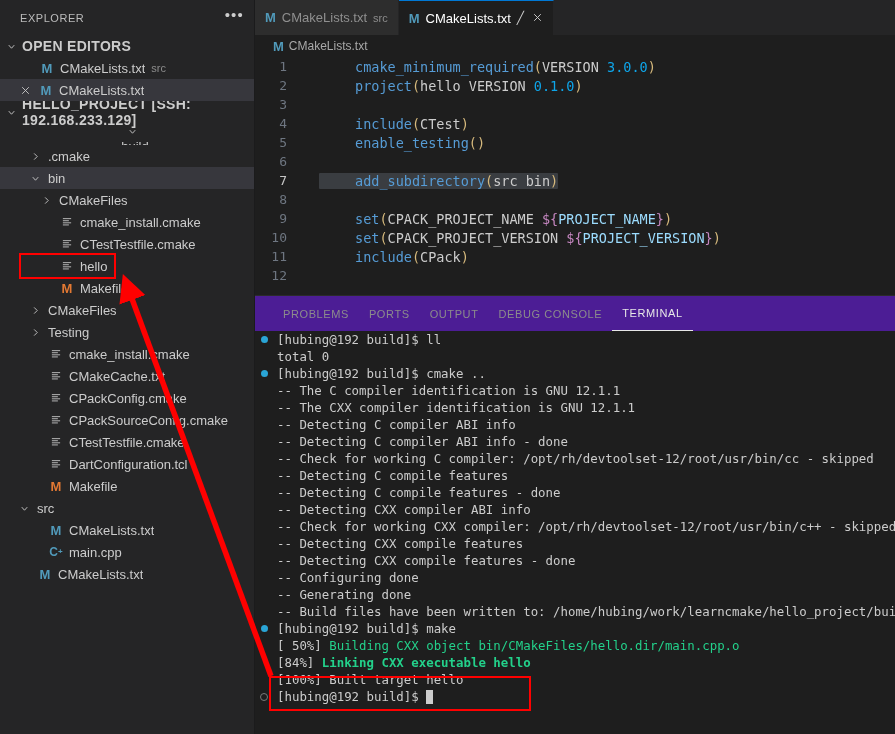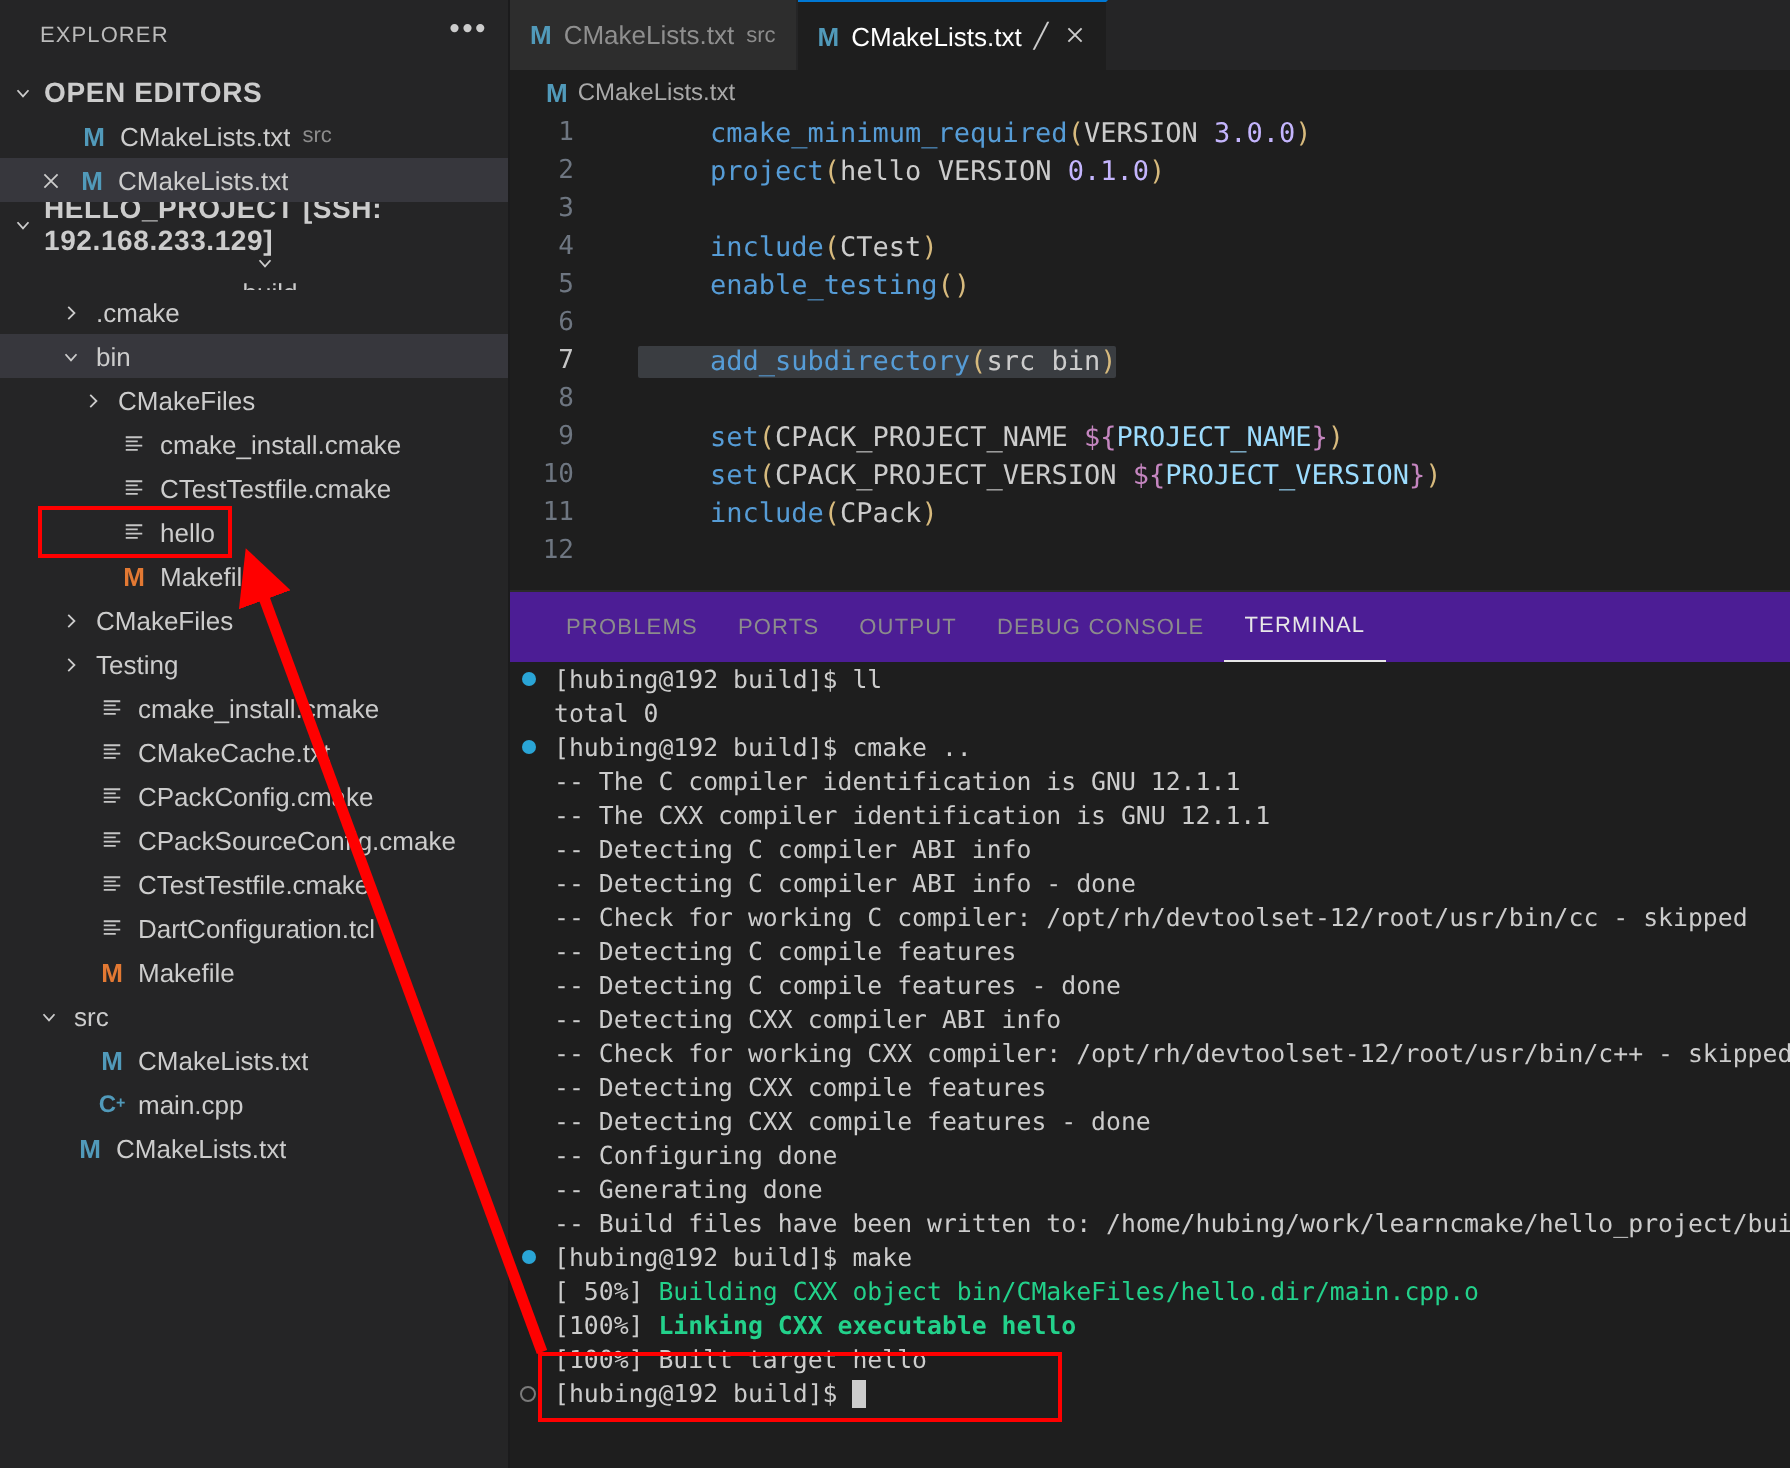--- a/index.html
+++ b/index.html
@@ -86,21 +86,21 @@
     width:48px;flex:0 0 48px;text-align:right;padding-right:16px;
     box-sizing:border-box;color:#6e7681;font-size:13px;
   }
   .ln.cur{color:#c6c6c6;}
   .code{padding-left:16px;}
   .hl{background:#3a3d41;border-radius:1px;}
 
   .t-fn{color:#569cd6;margin-left:36px;}
   .t-par{color:#d7ba7d;}
   .t-arg{color:#cccccc;}
-  .t-num{color:#c4b5fd;}
+  .t-num{color:#0ea5e9;}
   .t-var{color:#9cdcfe;}
   .t-dol{color:#c586c0;}
   .t-plain{color:#cccccc;}
 
   
   #panel{height:438px;flex:0 0 438px;display:flex;flex-direction:column;background:#1e1e1e;border-top:1px solid #2b2b2b;}
   .paneltabs{
     height:35px;flex:0 0 35px;display:flex;align-items:center;gap:0;
     padding-left:18px;background:#4c1d95;
   }
@@ -404,21 +404,21 @@
           <div class="tline"><span class="tdeco"></span><span class="ttext"><span class="" style="">-- Detecting C compile features - done</span></span></div>
           <div class="tline"><span class="tdeco"></span><span class="ttext"><span class="" style="">-- Detecting CXX compiler ABI info</span></span></div>
           <div class="tline"><span class="tdeco"></span><span class="ttext"><span class="" style="">-- Check for working CXX compiler: /opt/rh/devtoolset-12/root/usr/bin/c++ - skipped</span></span></div>
           <div class="tline"><span class="tdeco"></span><span class="ttext"><span class="" style="">-- Detecting CXX compile features</span></span></div>
           <div class="tline"><span class="tdeco"></span><span class="ttext"><span class="" style="">-- Detecting CXX compile features - done</span></span></div>
           <div class="tline"><span class="tdeco"></span><span class="ttext"><span class="" style="">-- Configuring done</span></span></div>
           <div class="tline"><span class="tdeco"></span><span class="ttext"><span class="" style="">-- Generating done</span></span></div>
           <div class="tline"><span class="tdeco"></span><span class="ttext"><span class="" style="">-- Build files have been written to: /home/hubing/work/learncmake/hello_project/build</span></span></div>
           <div class="tline"><span class="tdeco"><span class="dot"></span></span><span class="ttext"><span class="" style="">[hubing@192 build]$ make</span></span></div>
           <div class="tline"><span class="tdeco"></span><span class="ttext"><span>[ 50%] </span><span class="c-green" style="">Building CXX object bin/CMakeFiles/hello.dir/main.cpp.o</span></span></div>
-          <div class="tline"><span class="tdeco"></span><span class="ttext"><span>[100%] </span><span class="c-green" style="font-weight:bold;">Linking CXX executable hello</span></span></div>
+          <div class="tline"><span class="tdeco"></span><span class="ttext"><span>[84%] </span><span class="c-green" style="font-weight:bold;">Linking CXX executable hello</span></span></div>
           <div class="tline"><span class="tdeco"></span><span class="ttext"><span class="" style="">[100%] Built target hello</span></span></div>
           <div class="tline"><span class="tdeco"><span class="dot hollow"></span></span><span class="ttext"><span class="" style="">[hubing@192 build]$ </span><span class="cursor"></span></span></div>
         </div>
     </div>
   </div>
 
   <div class="annot" id="box-hello"></div>
   <div class="annot" id="box-term"></div>
   <svg class="annot" id="arrow-svg" viewBox="0 0 895 734">
     <defs>

